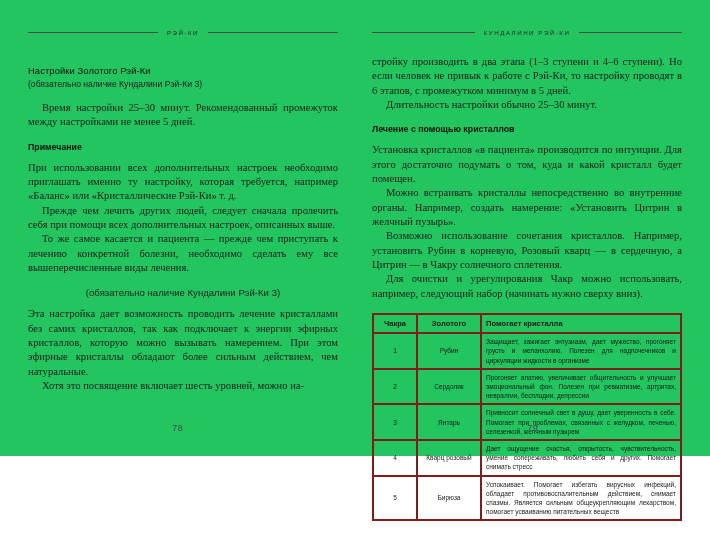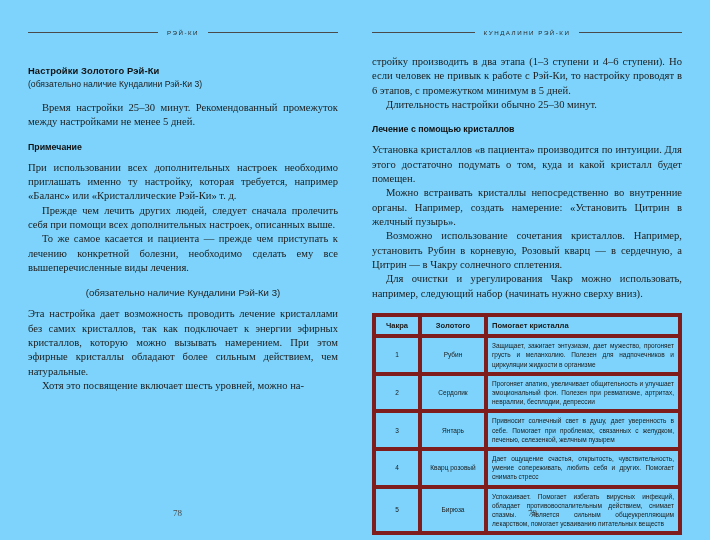--- a/index.html
+++ b/index.html
@@ -15,23 +15,23 @@
   }
   .spread {
     position: relative;
     width: 710px;
     height: 540px;
     display: flex;
   }
   .page {
     position: relative;
     width: 355px;
-    height: 540px;
+    height: 456px;
     box-sizing: border-box;
-    background: #7dd3fc;
+    background: #22c55e;
   }
   .page-left  { padding: 0 17px 0 28px; }
   .page-right { padding: 0 28px 0 17px; }
 
   
   .runhead {
     display: flex;
     align-items: center;
     height: 22px;
     margin-top: 21px;
@@ -48,21 +48,21 @@
     letter-spacing: 1.5px;
     color: #2b2b2b;
     white-space: nowrap;
     text-transform: uppercase;
     font-weight: 400;
   }
 
   
   .h-sub {
     font-family: "Liberation Sans", sans-serif;
-    font-weight: bold;
+    font-weight: normal;
     font-size: 9.4px;
     color: #111;
     margin: 22px 0 0 0;
     letter-spacing: 0.1px;
   }
   .h-sub-note {
     font-family: "Liberation Sans", sans-serif;
     font-size: 8.6px;
     color: #222;
     margin: 3px 0 0 0;
@@ -108,21 +108,21 @@
 
   
   table.crystals {
     border-collapse: collapse;
     width: 100%;
     margin-top: 12px;
     font-family: "Liberation Sans", sans-serif;
   }
   table.crystals th,
   table.crystals td {
-    border: 4px solid #7f1d1d;
+    border: 2px solid #7f1d1d;
     padding: 3px 4px;
     vertical-align: middle;
     color: #1b1b1b;
   }
   table.crystals thead th {
     font-size: 7.6px;
     font-weight: bold;
     text-align: left;
     padding-top: 4px;
     padding-bottom: 4px;
@@ -147,21 +147,21 @@
     text-align: justify;
   }
 
   
   .folio {
     position: absolute;
     bottom: 22px;
     left: 0;
     right: 0;
     text-align: center;
-    font-family: Liberation Serif, serif;
+    font-family: Liberation Mono, monospace;
     font-size: 9px;
     color: #4a4a4a;
   }
 </style>
 </head>
 <body>
 
 <div class="spread">
 
   <div class="page page-left">

